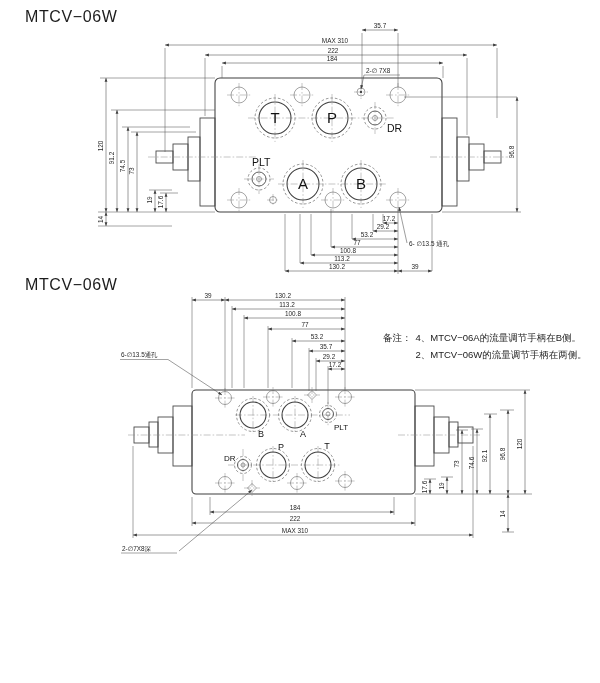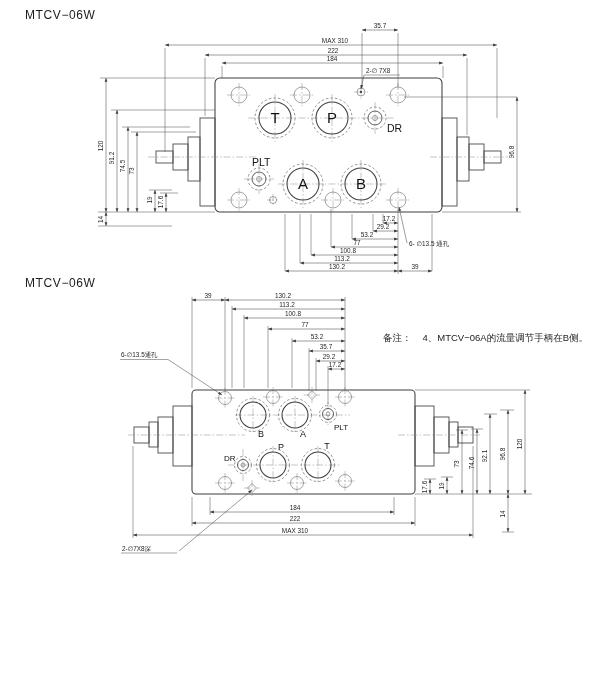--- a/index.html
+++ b/index.html
@@ -1,20 +1,20 @@
 <!DOCTYPE html>
 <html><head>
 <meta charset="utf-8">
 <style>
   html,body{margin:0;padding:0;background:#fff;}
   .page{position:relative;width:600px;height:683px;background:#fff;overflow:hidden;
         font-family:"Liberation Sans",sans-serif;}
-  .model-title{position:absolute;font-size:12px;letter-spacing:.6px;color:#1c1c1c;font-weight:400;}
+  .model-title{position:absolute;font-size:16px;letter-spacing:.6px;color:#1c1c1c;font-weight:400;}
   .notes{position:absolute;left:383px;top:329px;display:flex;font-size:9.5px;color:#1c1c1c;line-height:1.8;white-space:nowrap;}
-  .notes .lbl{margin-right:11px;}
+  .notes .lbl{margin-right:4px;}
   svg{position:absolute;left:0;top:0;}
   .ol{fill:none;stroke:#3f3f3f;stroke-width:1.05;}
   .ol2{fill:none;stroke:#4a4a4a;stroke-width:.9;}
   .tn{fill:none;stroke:#5a5a5a;stroke-width:.55;}
   .dsh{fill:none;stroke:#5f5f5f;stroke-width:.65;stroke-dasharray:2.6 2;}
   .cl{fill:none;stroke:#8a8a8a;stroke-width:.5;stroke-dasharray:7 2 1.6 2;}
   .dim{fill:none;stroke:#4c4c4c;stroke-width:.55;marker-start:url(#ar);marker-end:url(#ar);}
   .ldr{fill:none;stroke:#4c4c4c;stroke-width:.55;marker-end:url(#ar);}
   .dt{font-family:"Liberation Sans",sans-serif;font-size:6.4px;fill:#1f1f1f;text-anchor:middle;}
   .dts{text-anchor:start;}
@@ -28,20 +28,21 @@
 
 <div class="page">
 
   <div class="model-title" style="left:25px;top:8px">MTCV−06W</div>
   <div class="model-title" style="left:25px;top:276px">MTCV−06W</div>
 
   <div class="notes">
     <span class="lbl">备注：</span>
     <span>
       <div>4、MTCV−06A的流量调节手柄在B侧。</div>
+      <div>2、MTCV−06W的流量调节手柄在两侧。</div>
     </span>
   </div>
 
   <svg width="600" height="683" viewBox="0 0 600 683">
     <defs>
       <marker id="ar" viewBox="0 0 8 8" refX="7" refY="4" markerWidth="8" markerHeight="8" orient="auto-start-reverse">
         <path d="M0,1.4 L7,4 L0,6.6 Z" fill="#3c3c3c"></path>
       </marker>
     </defs>
 

